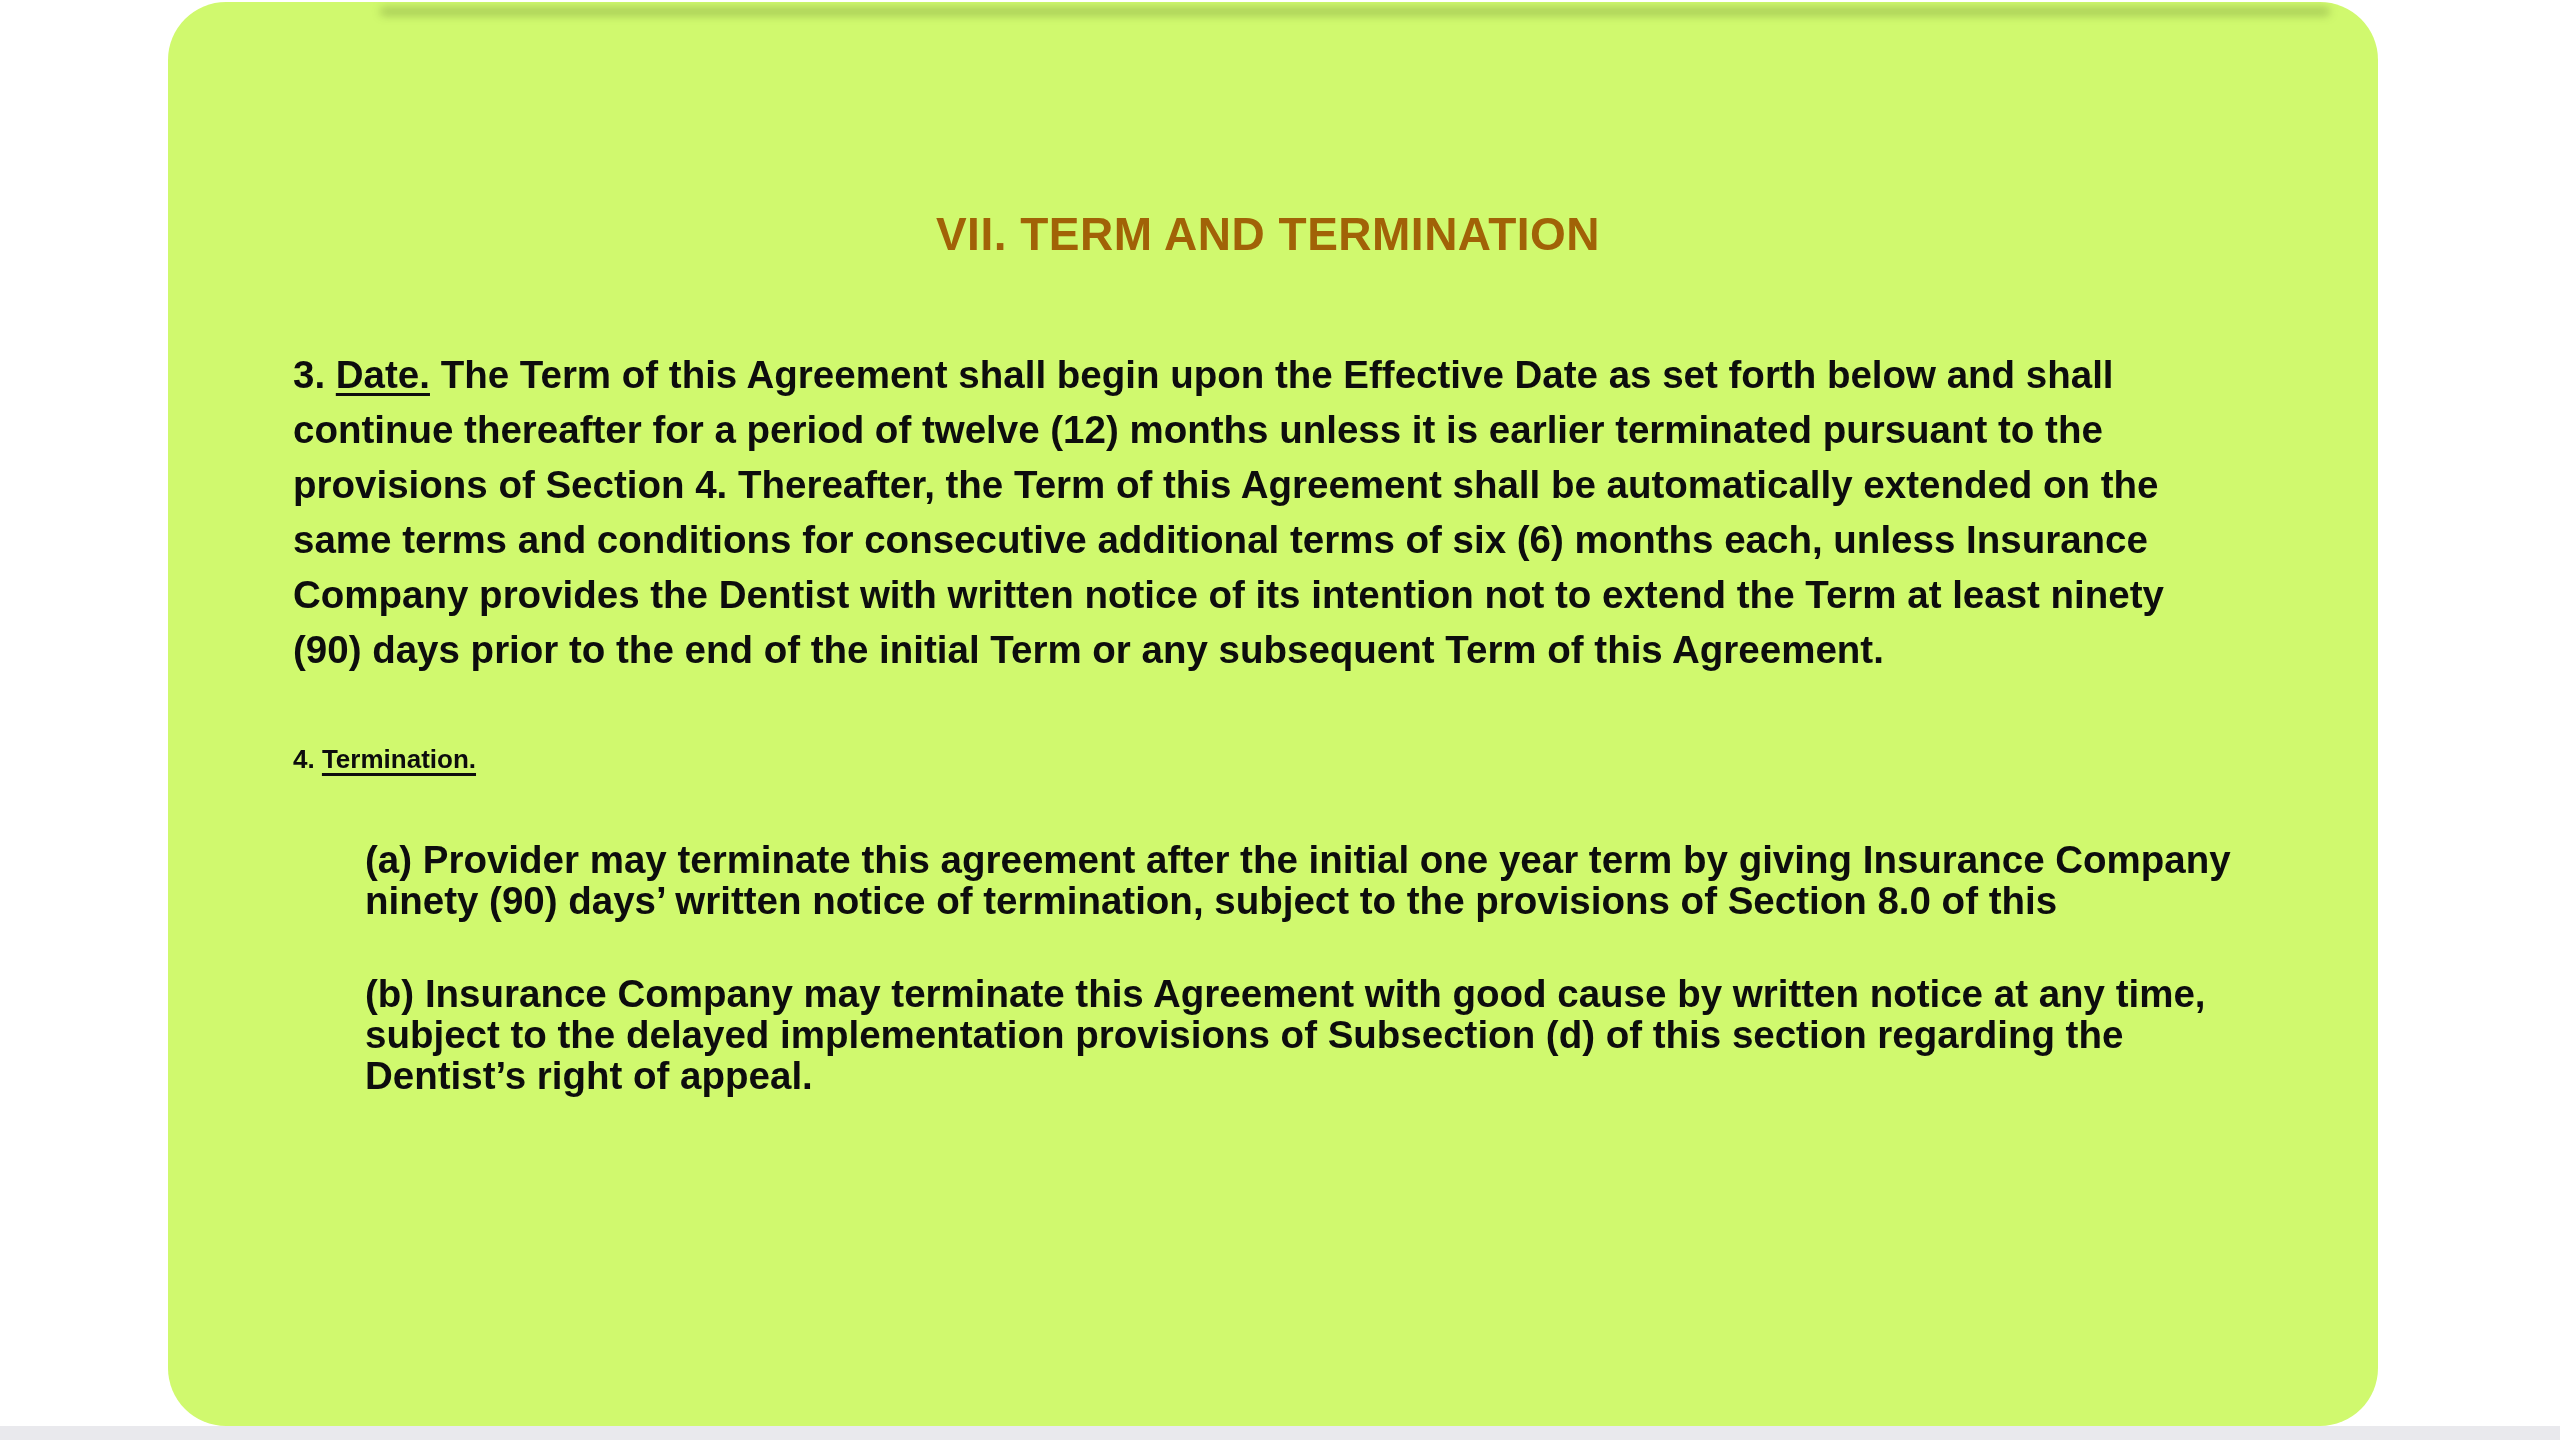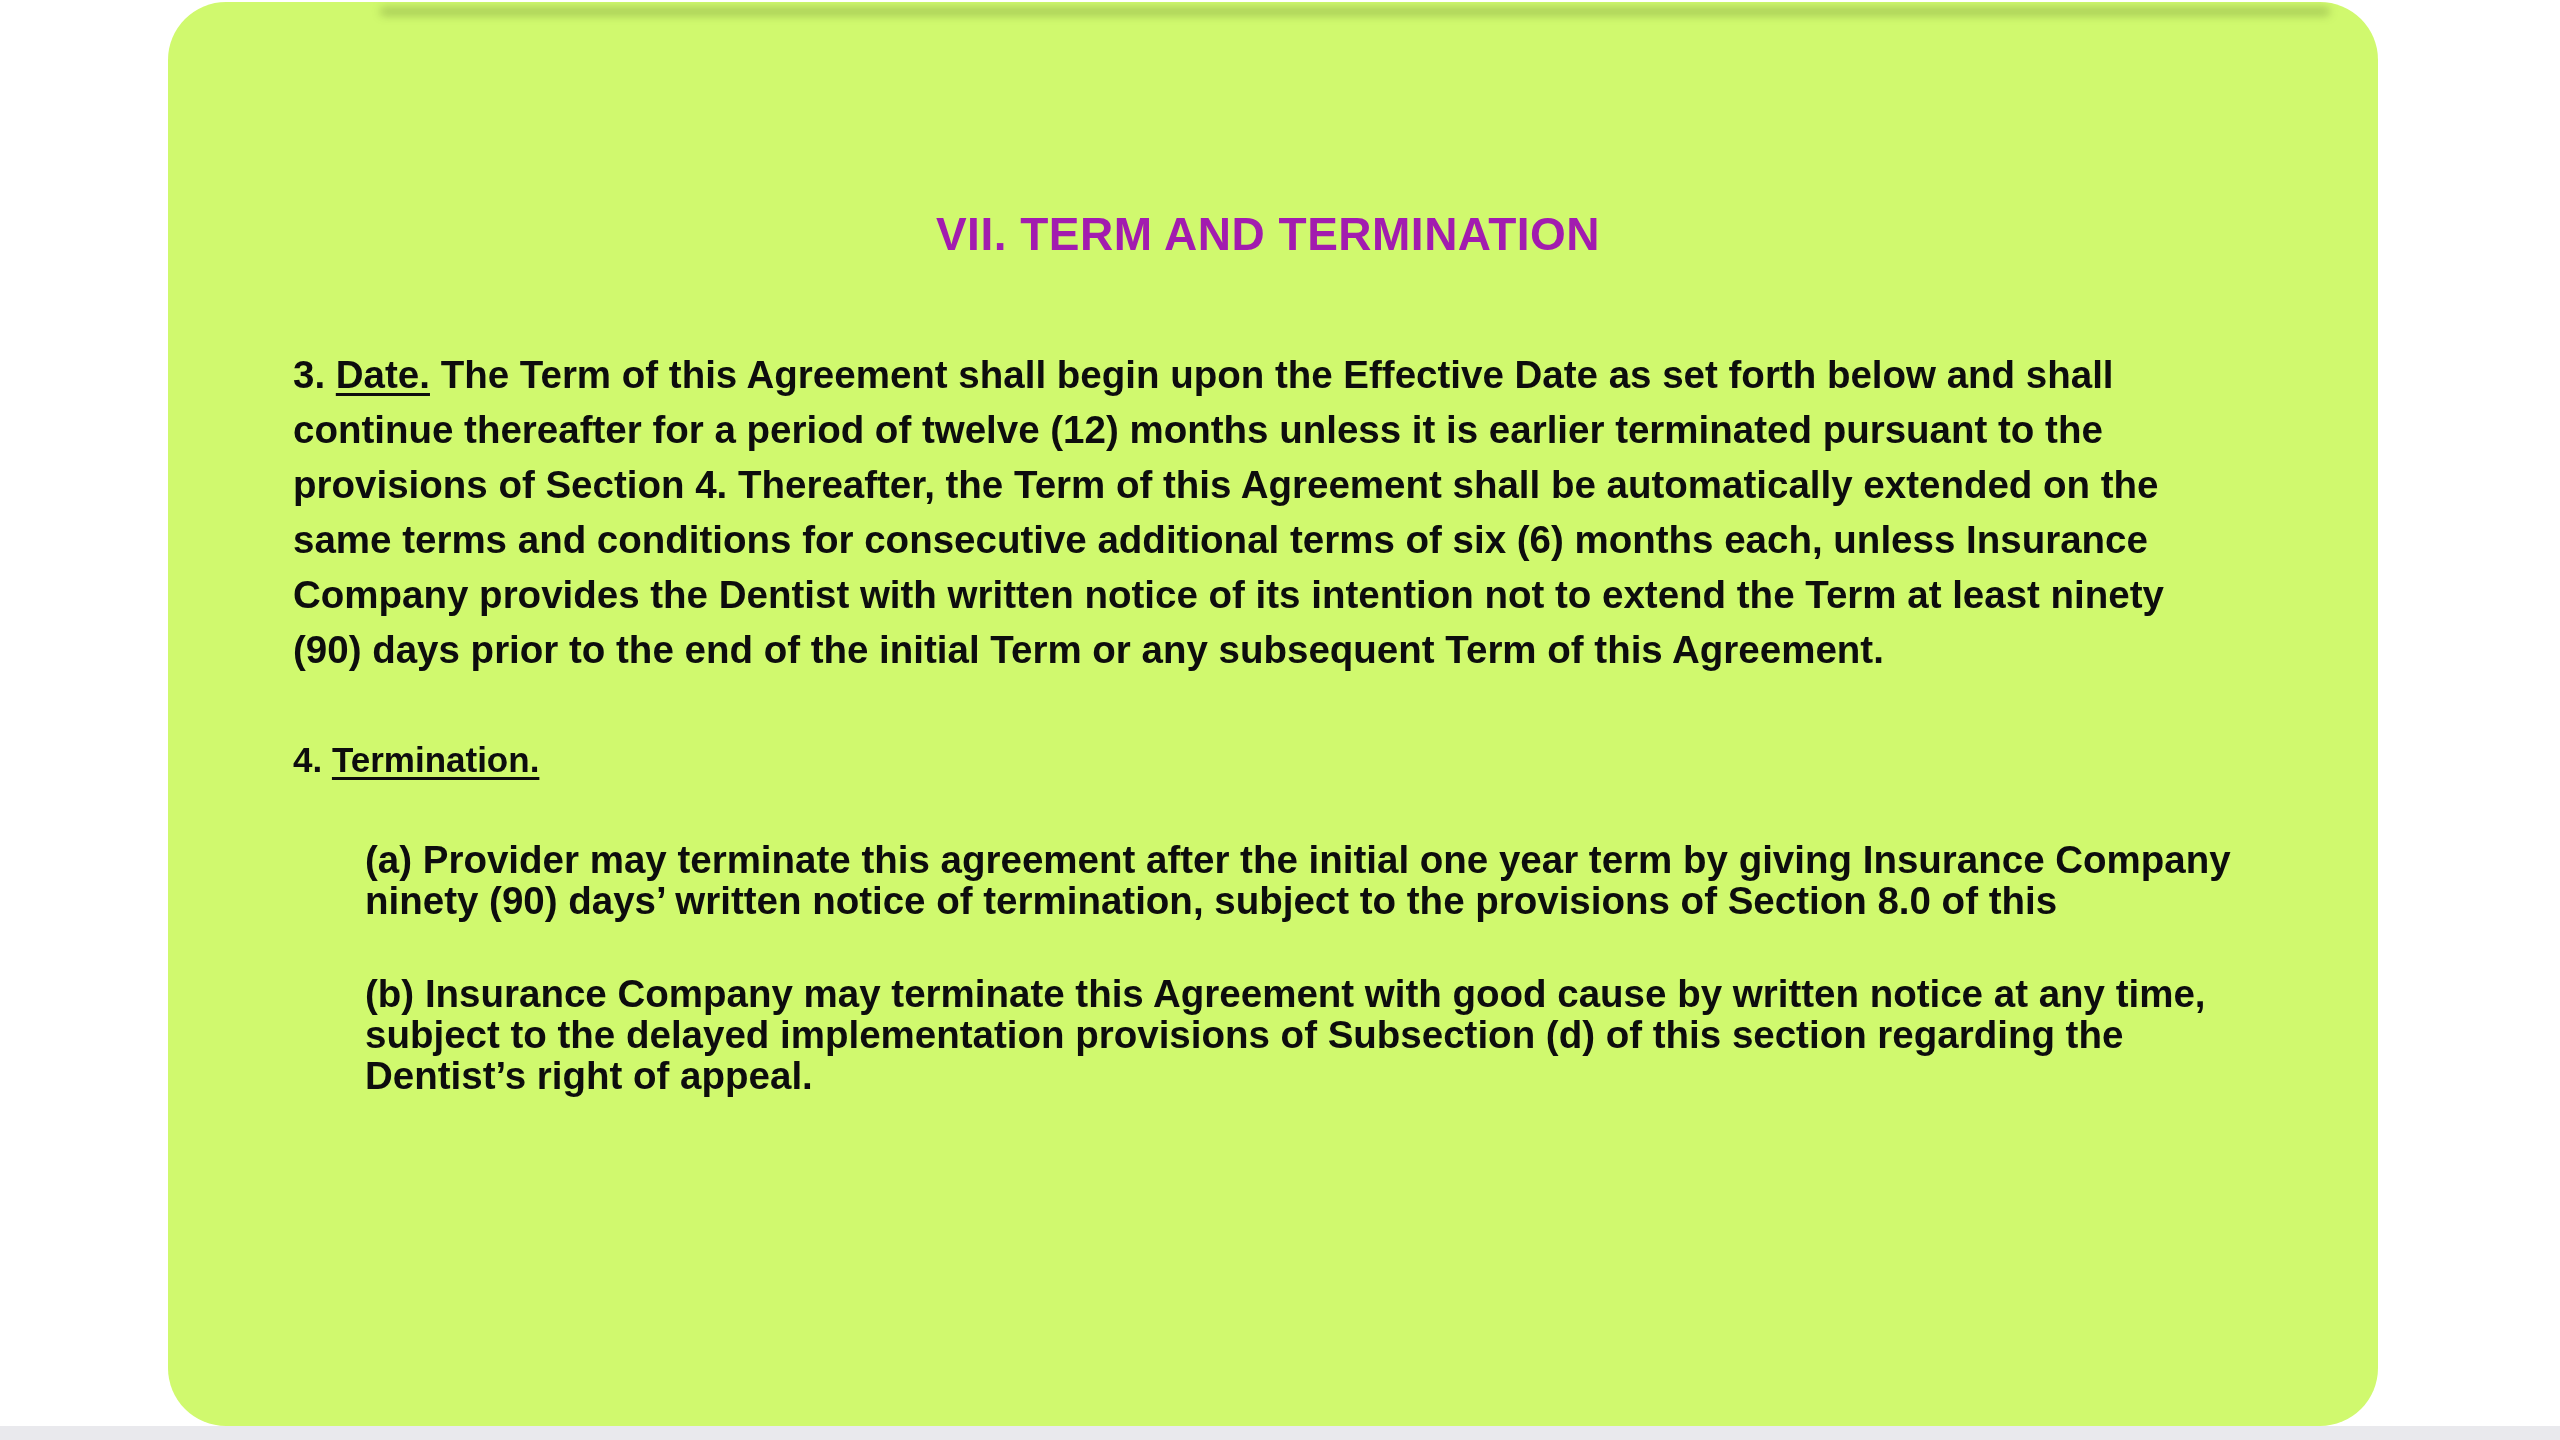--- a/index.html
+++ b/index.html
@@ -46,36 +46,36 @@
     color: #0d0d0d;
     font-weight: 700;
   }
 
   .doc-title {
     margin: 0;
     margin-top: 205px;
     text-align: center;
     font-size: 46px;
     letter-spacing: 0.5px;
-    color: #a21caf;
+    color: #a16207;
     font-weight: 700;
   }
 
   .para {
     margin: 0;
     font-size: 38.5px;
     line-height: 55px;
   }
 
   .para.term-para { margin-top: 86px; }
 
   .section-heading-line {
     margin: 0;
     margin-top: 55px;
-    font-size: 35px;
+    font-size: 26px;
     line-height: 55px;
   }
 
   .subsection {
     margin: 0;
     margin-top: 52px;
     margin-left: 72px;
     font-size: 38.5px;
     line-height: 41px;
   }

